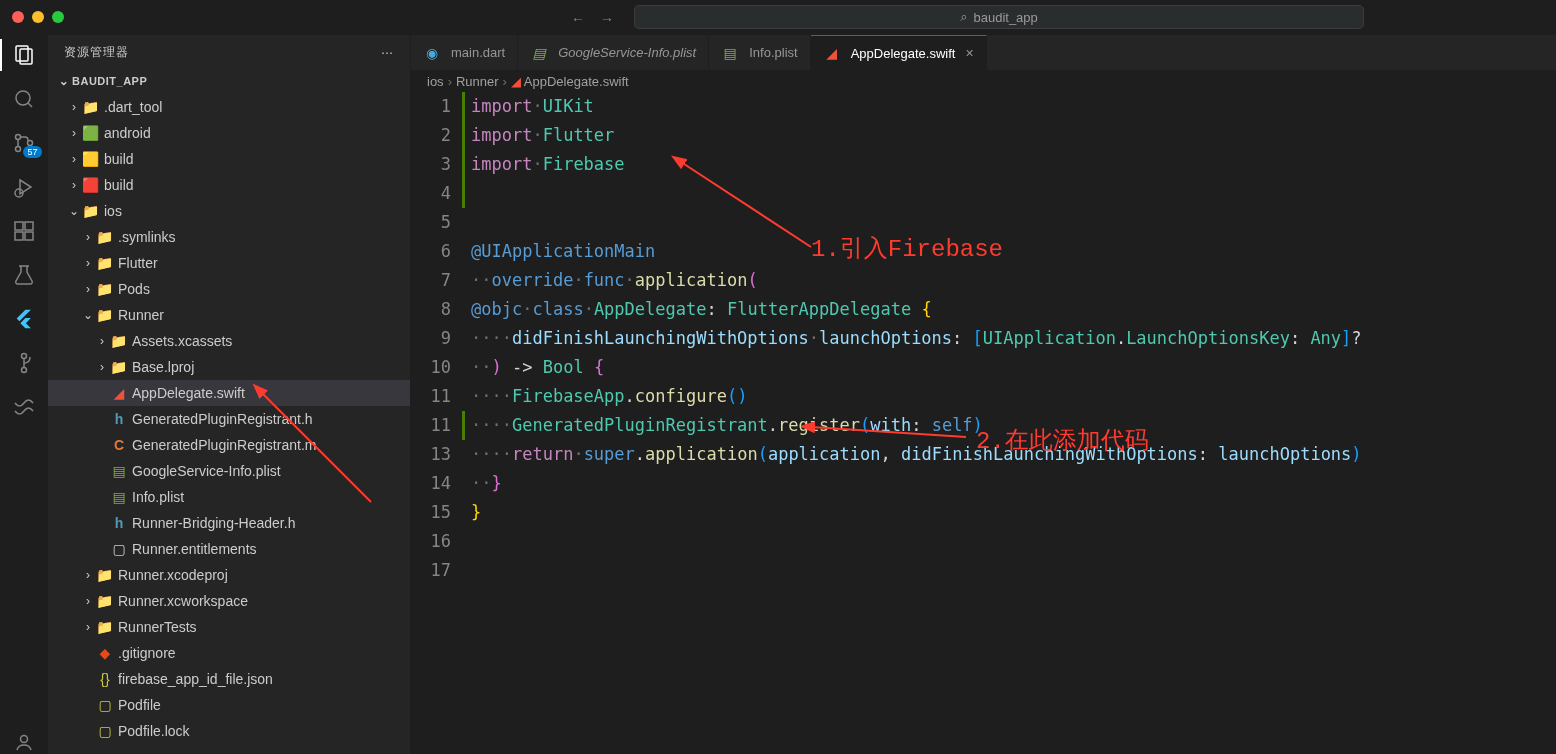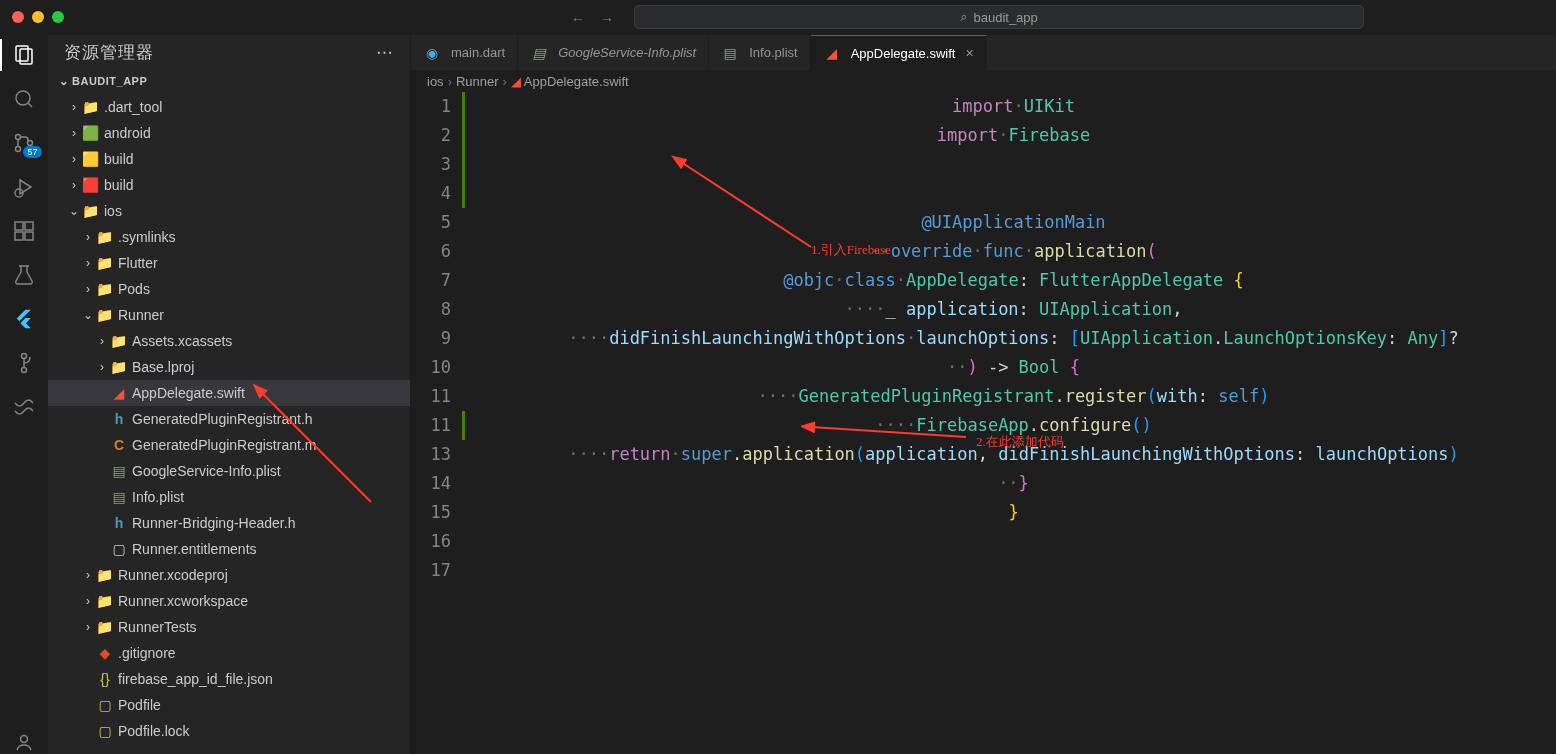--- a/index.html
+++ b/index.html
@@ -106,21 +106,21 @@
       background: #252526;
       display: flex;
       flex-direction: column;
       border-right: 1px solid #1e1e1e;
     }
     .sidebar-header {
       height: 35px;
       display: flex;
       align-items: center;
       padding: 0 16px;
-      font-size: 17px;
+      font-size: 12px;
       color: #cccccc;
       letter-spacing: 1px;
       justify-content: space-between;
     }
     .explorer-title {
       height: 22px;
       display: flex;
       align-items: center;
       padding: 0 8px;
       font-size: 11px;
@@ -216,36 +216,36 @@
       position: absolute;
       right: 6px;
       width: 3px;
       background: #487e02;
     }
     .code {
       flex: 1;
       color: #d4d4d4;
       position: relative;
     }
-    .code-line { height: 29px; white-space: pre; text-align: center; }
+    .code-line { height: 29px; white-space: pre; }
     .kw-pink { color: #c586c0; }
     .kw-blue { color: #569cd6; }
     .type-teal { color: #4ec9b0; }
     .fn-yellow { color: #dcdcaa; }
     .var-light { color: #9cdcfe; }
     .punc { color: #d4d4d4; }
     .brace-yellow { color: #ffd700; }
     .brace-purple { color: #da70d6; }
     .brace-blue { color: #179fff; }
     .dot-dim { color: #6e6e6e; }
     .annotation {
       position: absolute;
       color: #ff3b30;
-      font-size: 13px;
-      font-family: Liberation Serif, serif;
+      font-size: 24px;
+      font-family: Liberation Mono, monospace;
       pointer-events: none;
       display: flex;
       align-items: center;
     }
     .arrow-svg {
       position: absolute;
       pointer-events: none;
     }
   </style>
 </head>
@@ -517,31 +517,31 @@
           <div class="gutter-line">11</div>
           <div class="gutter-line">11</div>
           <div class="gutter-line">13</div>
           <div class="gutter-line">14</div>
           <div class="gutter-line">15</div>
           <div class="gutter-line">16</div>
           <div class="gutter-line">17</div>
         </div>
       <div class="code" id="code">
         <div class="code-line"><span class="kw-pink">import</span><span class="dot-dim">·</span><span class="type-teal">UIKit</span></div>
+        <div class="code-line"><span class="kw-pink">import</span><span class="dot-dim">·</span><span class="type-teal">Flutter</span></div>
         <div class="code-line"><span class="kw-pink">import</span><span class="dot-dim">·</span><span class="type-teal">Firebase</span></div>
         <div class="code-line"></div>
         <div class="code-line"></div>
         <div class="code-line"><span class="kw-blue">@UIApplicationMain</span></div>
         <div class="code-line"><span class="dot-dim">··</span><span class="kw-blue">override</span><span class="dot-dim">·</span><span class="kw-blue">func</span><span class="dot-dim">·</span><span class="fn-yellow">application</span><span class="brace-purple">(</span></div>
         <div class="code-line"><span class="kw-blue">@objc</span><span class="dot-dim">·</span><span class="kw-blue">class</span><span class="dot-dim">·</span><span class="type-teal">AppDelegate</span><span class="punc">: </span><span class="type-teal">FlutterAppDelegate</span><span class="punc"> </span><span class="brace-yellow">{</span></div>
-        <div class="code-line"><span class="dot-dim">····</span><span class="punc">_ </span><span class="var-light">application</span><span class="punc">: </span><span class="type-teal">UIApplication</span><span class="punc">,</span></div>
         <div class="code-line"><span class="dot-dim">····</span><span class="var-light">didFinishLaunchingWithOptions</span><span class="dot-dim">·</span><span class="var-light">launchOptions</span><span class="punc">: </span><span class="brace-blue">[</span><span class="type-teal">UIApplication</span><span class="punc">.</span><span class="type-teal">LaunchOptionsKey</span><span class="punc">: </span><span class="type-teal">Any</span><span class="brace-blue">]</span><span class="punc">?</span></div>
         <div class="code-line"><span class="dot-dim">··</span><span class="brace-purple">)</span><span class="punc"> -&gt; </span><span class="type-teal">Bool</span><span class="punc"> </span><span class="brace-purple">{</span></div>
+        <div class="code-line"><span class="dot-dim">····</span><span class="type-teal">FirebaseApp</span><span class="punc">.</span><span class="fn-yellow">configure</span><span class="brace-blue">()</span></div>
         <div class="code-line"><span class="dot-dim">····</span><span class="type-teal">GeneratedPluginRegistrant</span><span class="punc">.</span><span class="fn-yellow">register</span><span class="brace-blue">(</span><span class="var-light">with</span><span class="punc">: </span><span class="kw-blue">self</span><span class="brace-blue">)</span></div>
-        <div class="code-line"><span class="dot-dim">····</span><span class="type-teal">FirebaseApp</span><span class="punc">.</span><span class="fn-yellow">configure</span><span class="brace-blue">()</span></div>
         <div class="code-line"><span class="dot-dim">····</span><span class="kw-pink">return</span><span class="dot-dim">·</span><span class="kw-blue">super</span><span class="punc">.</span><span class="fn-yellow">application</span><span class="brace-blue">(</span><span class="var-light">application</span><span class="punc">, </span><span class="var-light">didFinishLaunchingWithOptions</span><span class="punc">: </span><span class="var-light">launchOptions</span><span class="brace-blue">)</span></div>
         <div class="code-line"><span class="dot-dim">··</span><span class="brace-purple">}</span></div>
         <div class="code-line"><span class="brace-yellow">}</span></div>
         <div class="code-line"></div>
 
         <svg class="arrow-svg" style="left:200px;top:60px" width="160" height="110">
           <defs>
               <marker id="ah1" markerWidth="10" markerHeight="10" refX="2" refY="3" orient="auto">
                 <path d="M0,0 L0,6 L8,3 z" fill="#ff3b30"></path>
               </marker>

